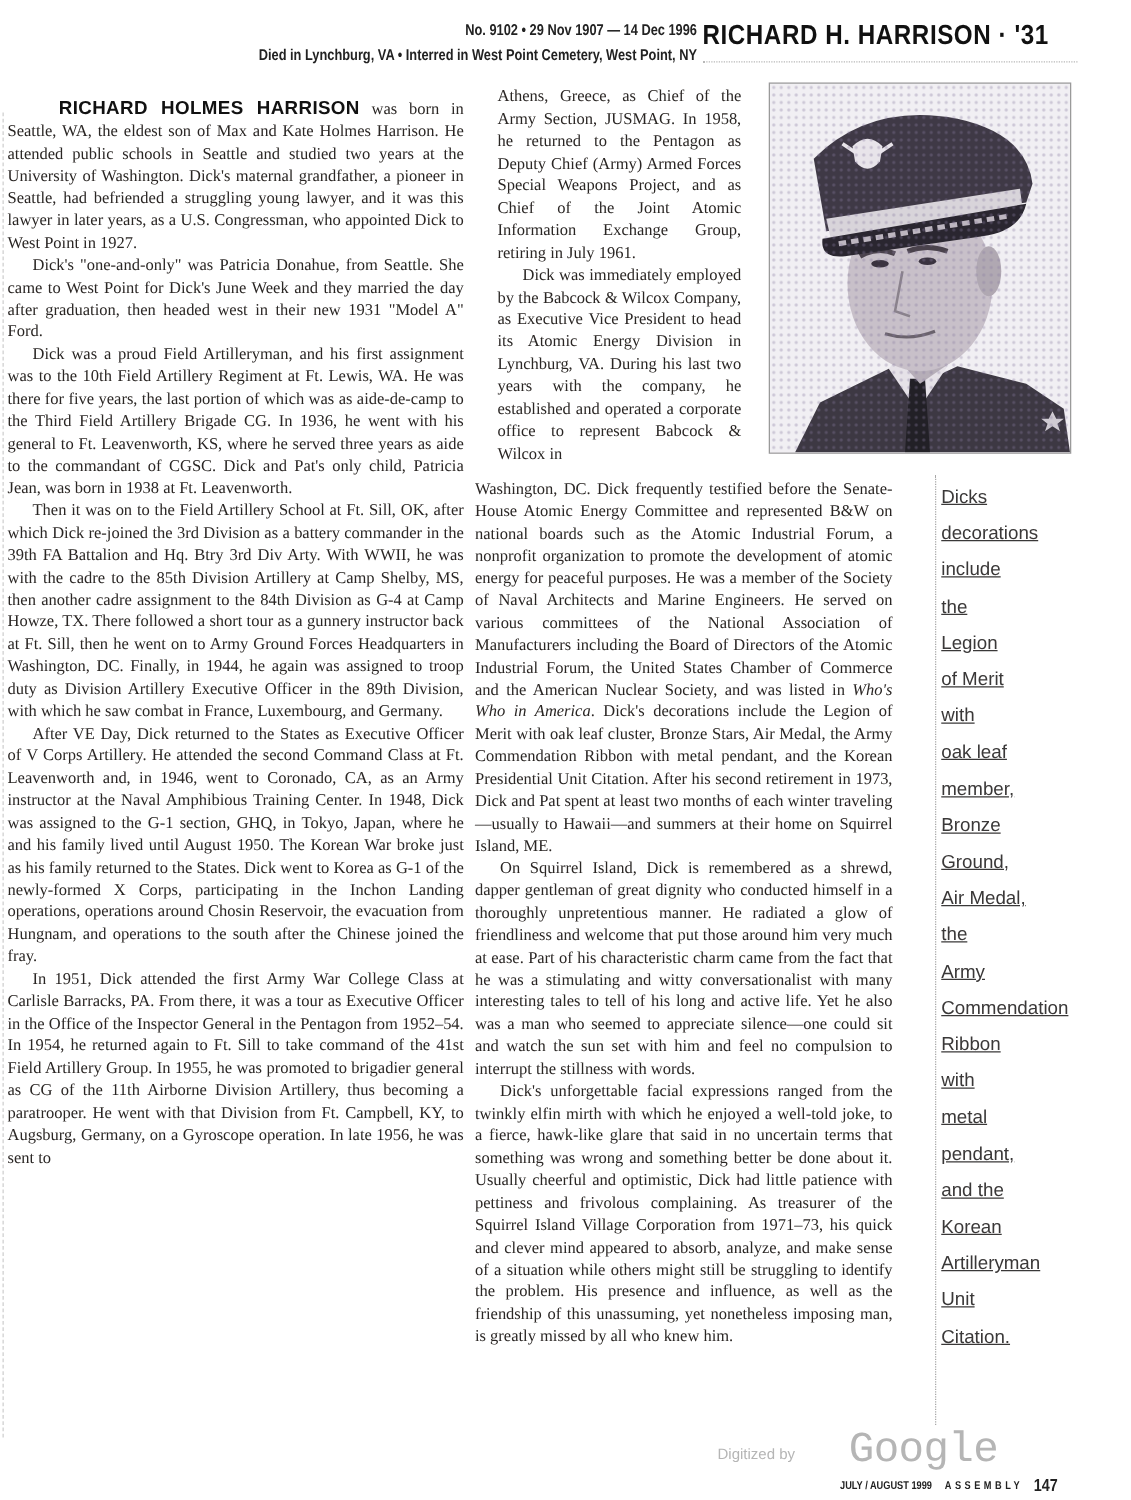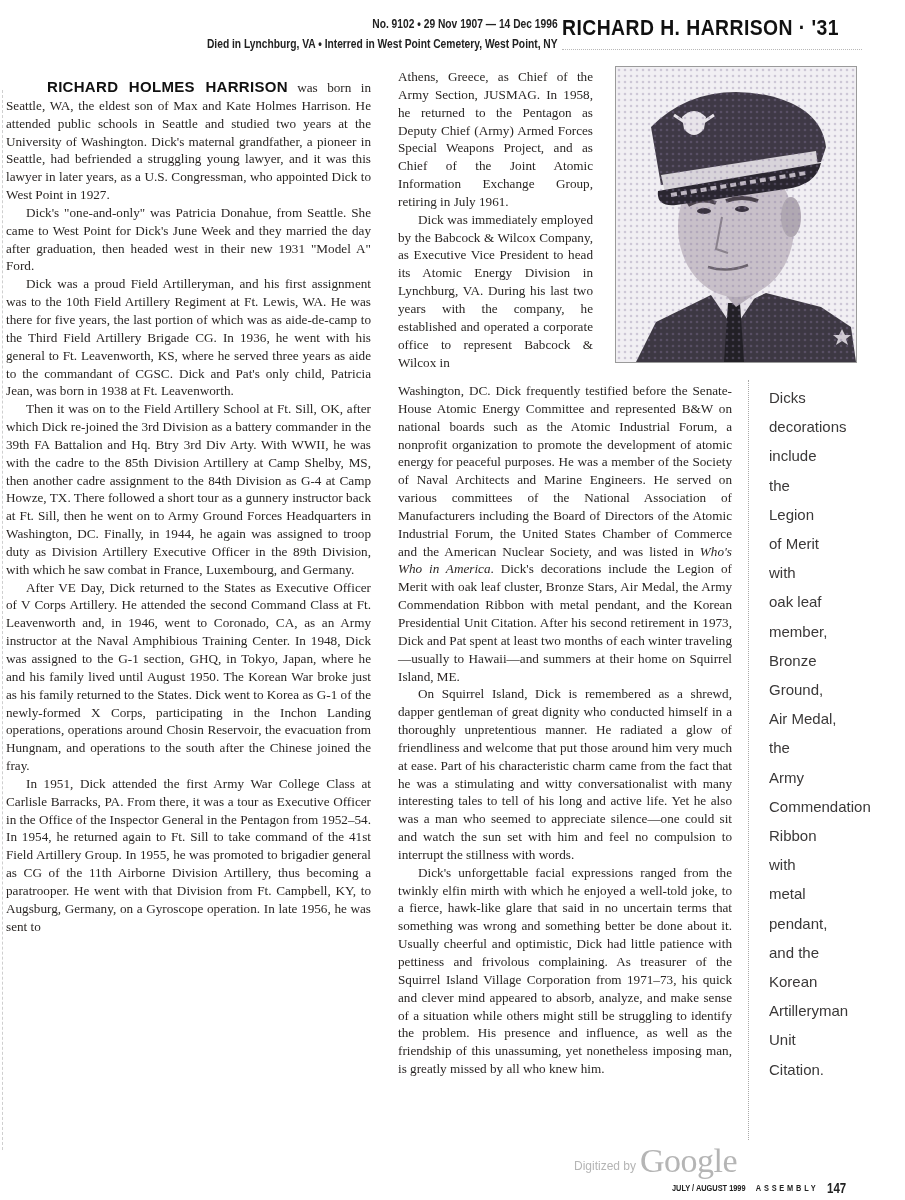--- a/index.html
+++ b/index.html
@@ -7,36 +7,36 @@
 
   .header-meta { position: absolute; right: 347px; top: 14px; text-align: right; font-family: "Liberation Sans", "DejaVu Sans", sans-serif; font-size: 12.5px; font-weight: bold; color: #222; line-height: 20px; transform: scaleX(0.82); transform-origin: right top; white-space: nowrap; }
   .header-title { position: absolute; left: 562px; top: 15px; font-family: "Liberation Sans", "DejaVu Sans", sans-serif; font-weight: bold; font-size: 22px; letter-spacing: 0.5px; color: #111; transform: scaleX(0.88); transform-origin: left top; white-space: nowrap; }
   .header-dots { position: absolute; left: 562px; top: 49px; width: 300px; border-top: 1px dotted #b8b8b8; }
 
   .col { position: absolute; font-size: 13.2px; line-height: 17.85px; text-align: justify; }
   .col p { margin: 0; text-indent: 20px; }
   .col p.first { text-indent: 0; }
   .col-left { left: 6px; top: 78px; width: 365px; }
   .col-mid-narrow { left: 398px; top: 68px; width: 195px; }
-  .col-mid-wide { left: 398px; top: 382px; width: 334px; }
+  .col-mid-wide { left: 380px; top: 382px; width: 334px; }
   .lead { font-family: "Liberation Sans", "DejaVu Sans", sans-serif; font-weight: bold; font-size: 15px; letter-spacing: 0.3px; color: #111; margin-left: 41px; }
   em { font-style: italic; }
 
   .margin-ticks { position: absolute; left: 2px; top: 90px; width: 4px; height: 1060px; border-left: 1px dashed #bbb; opacity: 0.7; }
   .divider-dots { position: absolute; left: 748px; top: 380px; height: 760px; border-left: 1px dotted #a8a8a8; }
 
   .photo { position: absolute; left: 615px; top: 66px; width: 240px; height: 295px; border: 1px solid #9a9a9a; background: #f2f0f4; overflow: hidden; }
   .photo svg { display: block; }
 
-  .sidebar-quote { position: absolute; left: 769px; top: 383px; width: 135px; font-family: "Liberation Sans", "DejaVu Sans", sans-serif; font-size: 15px; line-height: 29.2px; color: #3a3838; }
+  .sidebar-quote { position: absolute; left: 753px; top: 383px; width: 135px; font-family: "Liberation Sans", "DejaVu Sans", sans-serif; font-size: 15px; line-height: 29.2px; color: #3a3838; text-decoration: underline; }
   .sidebar-quote span { display: block; white-space: nowrap; }
 
   .google-mark { position: absolute; left: 574px; top: 1142px; color: #b5b5b5; white-space: nowrap; }
   .google-mark .small { font-family: "Liberation Sans", "DejaVu Sans", sans-serif; font-size: 12px; vertical-align: 2px; margin-top: 24px; }
-  .google-mark .big { font-family: Liberation Serif, serif; font-size: 34px; letter-spacing: -0.5px; }
+  .google-mark .big { font-family: Liberation Mono, monospace; font-size: 34px; letter-spacing: -0.5px; margin-left: 39px; }
 
   .footer { position: absolute; left: 672px; top: 1180px; font-family: "Liberation Sans", "DejaVu Sans", sans-serif; font-weight: bold; font-size: 9px; color: #222; white-space: nowrap; transform: scaleX(0.82); transform-origin: left top; }
   .footer .mag { letter-spacing: 3.4px; margin-left: 10px; }
   .footer .pg { font-size: 14px; margin-left: 8px; vertical-align: -2px; }
 </style>
 </head>
 <body>
 
 <div class="header-meta">
   <div>No. 9102 • 29 Nov 1907 — 14 Dec 1996</div>

